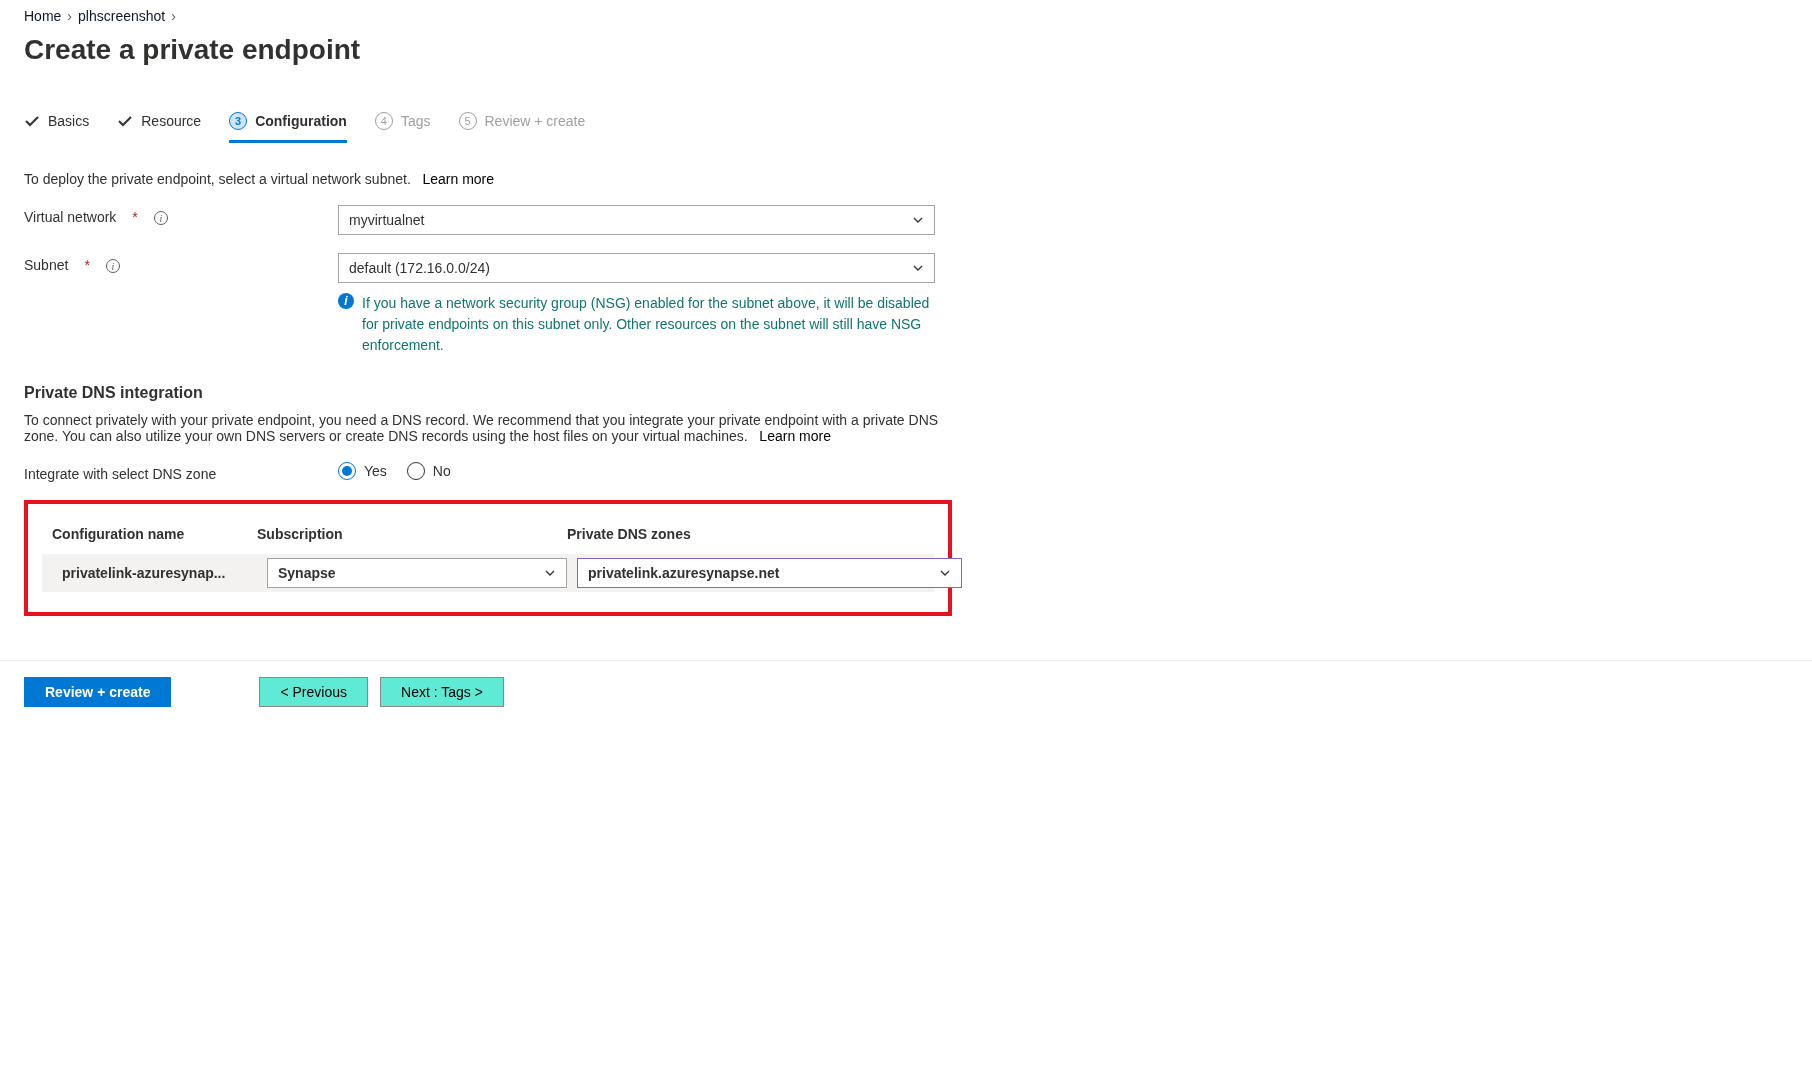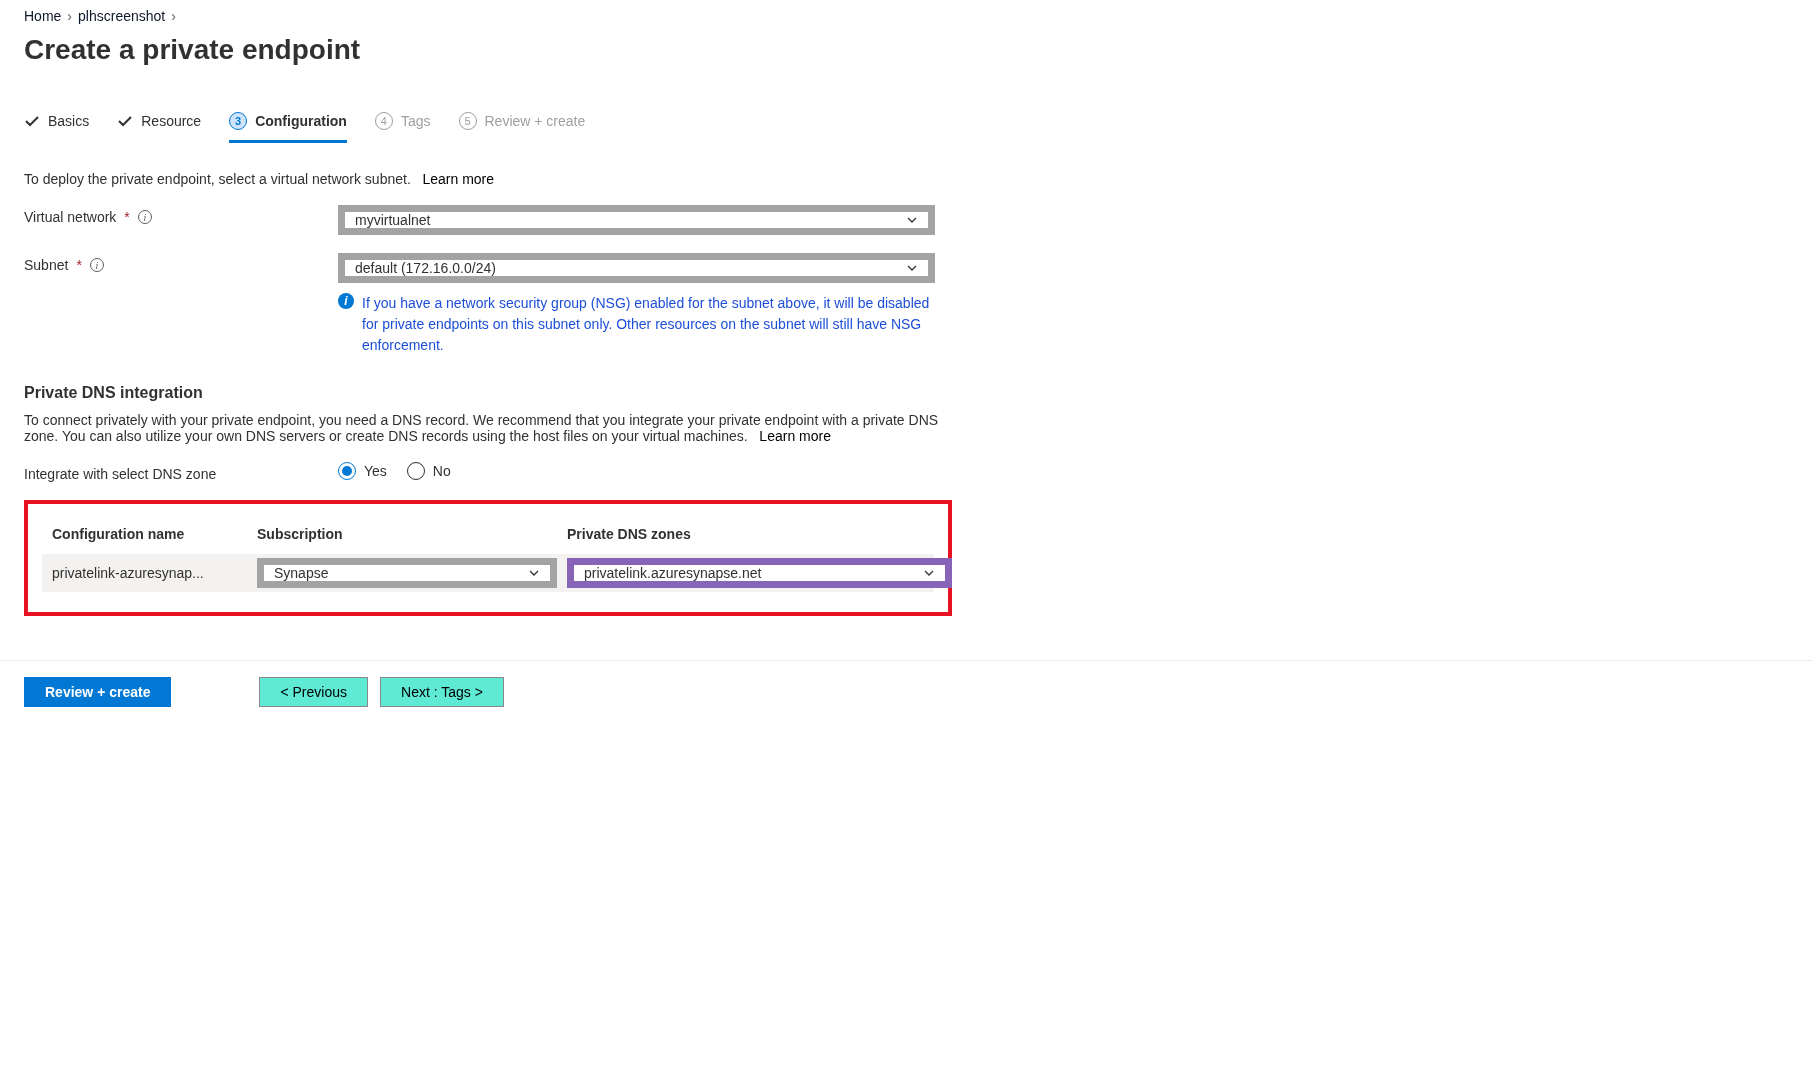--- a/index.html
+++ b/index.html
@@ -13,40 +13,40 @@
     .tab { display: flex; align-items: center; gap: 8px; padding: 6px 0 10px; cursor: pointer; color: #323130; border-bottom: 3px solid transparent; }
     .tab.active { border-bottom-color: #0078d4; font-weight: 600; }
     .tab.future { color: #a19f9d; }
     .tab .check { width: 16px; height: 16px; }
     .tab .num { display: inline-flex; align-items: center; justify-content: center; width: 18px; height: 18px; border-radius: 50%; border: 1px solid #a19f9d; font-size: 11px; }
     .tab.active .num { background: #cfe4fa; border-color: #0078d4; color: #0078d4; }
     h2 { font-size: 16px; font-weight: 600; margin-bottom: 10px; }
     .desc { font-size: 14px; color: #323130; margin-bottom: 18px; max-width: 920px; }
     .desc a { color: #000000; text-decoration: none; }
     .form-row { display: flex; align-items: flex-start; margin-bottom: 18px; }
-    .form-label { width: 314px; display: flex; align-items: center; gap: 8px; padding-top: 4px; }
+    .form-label { width: 314px; display: flex; align-items: flex-end; gap: 16px; padding-top: 4px; }
     .req { color: #a4262c; }
     .info-icon { display: inline-flex; width: 14px; height: 14px; border: 1px solid #605e5c; border-radius: 50%; align-items: center; justify-content: center; font-size: 10px; color: #605e5c; font-style: italic; font-family: serif; }
     .form-control { width: 597px; }
-    .select { width: 100%; height: 30px; border: 7px solid #a3a3a3; background: #fff; display: flex; align-items: center; justify-content: space-between; padding: 0 10px; font-size: 14px; cursor: pointer; gap: 44px; }
+    .select { width: 100%; height: 30px; border: 1px solid #a3a3a3; background: #fff; display: flex; align-items: center; justify-content: space-between; padding: 0 10px; font-size: 14px; cursor: pointer; gap: 44px; }
     .select.purple { border-color: #8764b8; }
     .chevron { width: 12px; height: 12px; }
     .info-note { display: flex; gap: 8px; max-width: 597px; margin-top: 10px; }
     .info-note .info-blue { flex-shrink: 0; width: 16px; height: 16px; }
-    .info-note p { font-size: 14px; color: #1d4ed8; line-height: 1.5; }
+    .info-note p { font-size: 14px; color: #0f766e; line-height: 1.5; }
     .section { margin-bottom: 28px; }
     .radio-row { display: flex; gap: 20px; align-items: center; }
     .radio-opt { display: flex; align-items: center; gap: 8px; cursor: pointer; }
     .radio { width: 18px; height: 18px; border-radius: 50%; border: 1px solid #323130; display: inline-flex; align-items: center; justify-content: center; }
     .radio.checked { border-color: #0078d4; }
     .radio.checked::after { content: ""; width: 10px; height: 10px; border-radius: 50%; background: #0078d4; }
     .highlight-box { border: 4px solid #e81123; padding: 16px 14px 20px; max-width: 928px; }
     .dns-table { width: 100%; }
     .dns-head { display: grid; grid-template-columns: 195px 300px 385px; gap: 10px; font-weight: 600; font-size: 14px; padding: 6px 10px 12px; }
-    .dns-row { display: grid; grid-template-columns: 195px 300px 385px; gap: 10px; align-items: center; background: #f3f2f1; padding: 4px 10px; }
+    .dns-row { display: grid; grid-template-columns: 195px 300px 385px; gap: 10px; align-items: center; background: #f3f2f1; padding: 4px 20px; font-weight: bold; }
     .dns-row .cell-text { overflow: hidden; text-overflow: ellipsis; white-space: nowrap; padding: 4px 0; }
     .dns-row .select { background: #fff; height: 30px; }
     .footer { margin-top: 44px; border-top: 1px solid #edebe9; padding: 16px 24px; display: flex; gap: 12px; align-items: center; }
     .btn { height: 30px; padding: 0 20px; font-size: 14px; cursor: pointer; border: 1px solid #8a8886; background: #5eead4; }
     .btn.primary { background: #0078d4; color: #fff; border-color: #0078d4; font-weight: 600; }
     .spacer { width: 64px; }
   </style>
 </head>
 <body>
 

